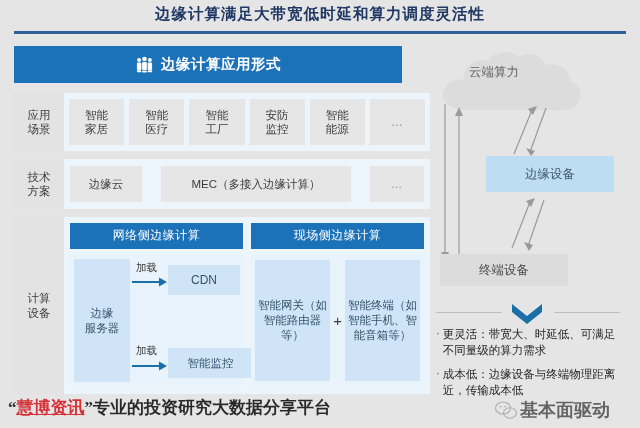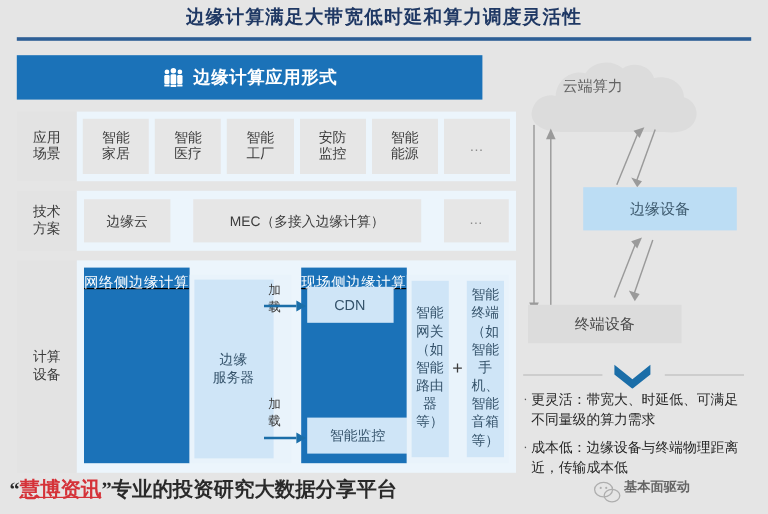--- a/index.html
+++ b/index.html
@@ -64,30 +64,30 @@
     height:100%; text-align:center;
   }
   .c-cloud { flex: 0 0 72px; }
   .c-mec   { flex: 1 1 auto; }
   .c-dots2 { flex: 0 0 54px; color:#8c8c8c; letter-spacing:1px;}
 
   
   .r3 { top: 171px; width: 416px; height: 177px; }
   .r3 .row-body { padding: 0; align-items: stretch; }
   .dev-cols { display:flex; width:100%; gap: 8px; padding: 6px 6px 8px 6px; }
-  .dev-col { flex:1 1 0; display:flex; flex-direction:row;text-decoration:underline; }
+  .dev-col { flex:1 1 0; display:flex; flex-direction:column; }
   .dev-head {
     background:#1b72b8; color:#fff; font-size:12px; text-align:center;
     padding: 4px 0 5px; letter-spacing:.5px;
   }
   .dev-body { position: relative; flex:1 1 auto; background:#e9f3fb; margin-top: 6px; }
 
   
   .srv-box {
-    position:absolute; left:4px; top:4px; width: 66px; bottom: 4px;
+    position:absolute; left:4px; top:4px; width: 56px; bottom: 4px;
     background:#cfe5f7; color:#35536b; font-size:11.5px; line-height:1.3;
     display:flex; flex-direction:column; align-items:center; justify-content:center;
     text-align:center;
   }
   .cdn-box {
     position:absolute; left: 98px; top: 10px; width: 72px; height: 30px;
     background:#cfe5f7; color:#35536b; font-size:12px;
     display:flex; align-items:center; justify-content:center;
   }
   .mon-box {
@@ -141,21 +141,21 @@
   
   .wm-left {
     position:absolute; left: 8px; top: 396px; white-space: nowrap;
     font-size: 17px; font-weight: bold; color:#1a1a1a;
     font-family:"Liberation Serif","DejaVu Serif",serif;
     opacity: .92;
   }
   .wm-left .red { color:#d4232a;text-decoration:underline; }
   .wm-right {
     position:absolute; left: 520px; top: 398px; white-space: nowrap;
-    font-size: 11px; font-weight: bold; color:#3a3a3a;
+    font-size: 18px; font-weight: bold; color:#3a3a3a;
     font-family:"Liberation Serif","DejaVu Serif",serif;
     opacity:.75;
   }
   .wm-wechat { position:absolute; left: 494px; top: 400px; opacity:.6;}
 </style>
 </head>
 <body>
 
 <div id="root">
 

